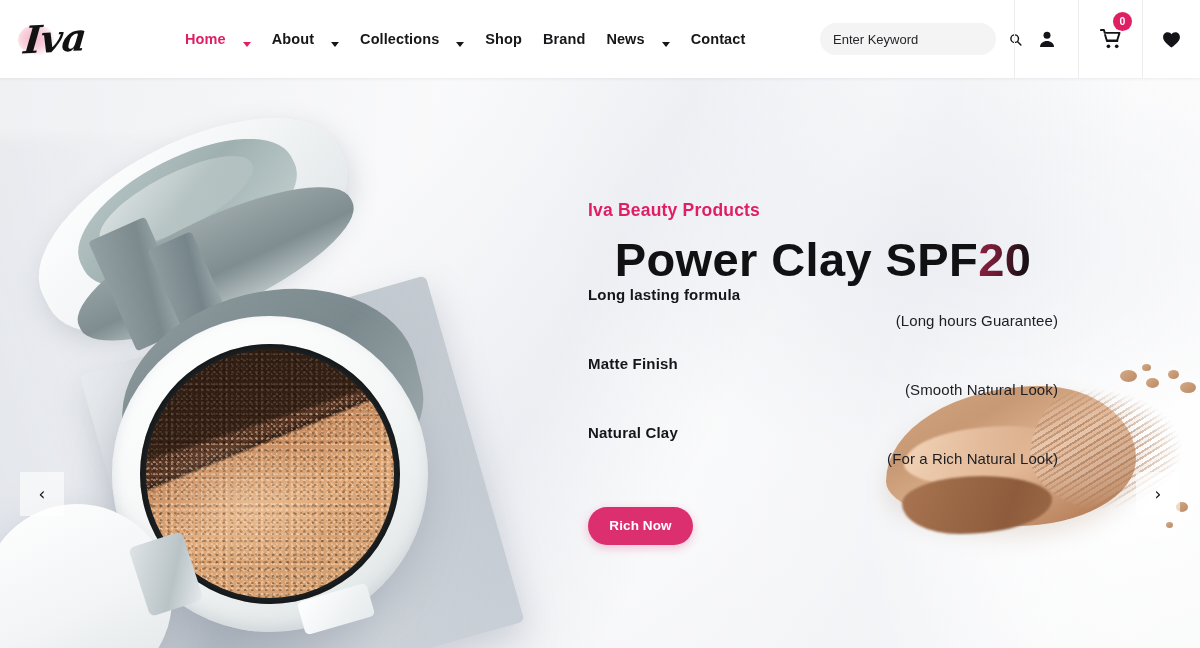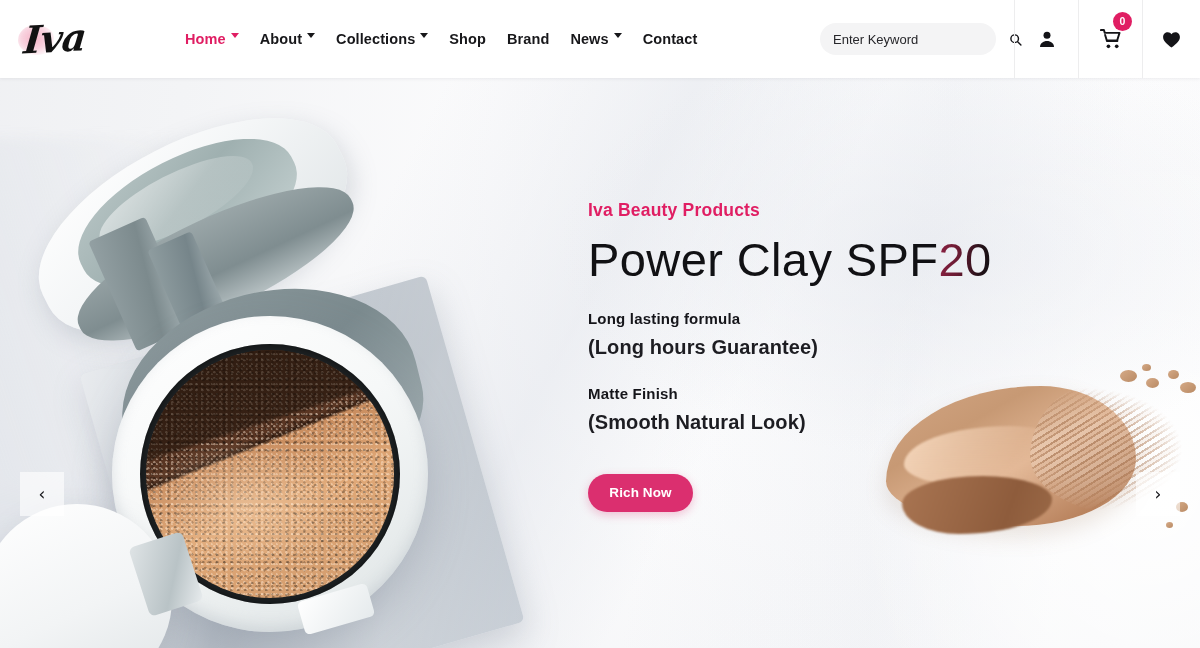--- a/index.html
+++ b/index.html
@@ -32,21 +32,21 @@
     font-family:"DejaVu Serif", serif;
     font-style:italic; font-weight:700;
     font-size:38px; color:#121212; letter-spacing:-1px;
     transform:skewX(-8deg) rotate(-3deg);
     line-height:44px;
   }
 
   
   .nav{ display:flex; align-items:center; gap:21px; padding-left:0px; }
   .nav-item{
-    display:flex; align-items:flex-start; gap:5px;
+    display:flex; align-items:flex-end; gap:17px;
     font-size:14.5px; font-weight:700; color:#17171a;
     letter-spacing:.1px; cursor:pointer; white-space:nowrap;
     padding:4px 0;
   }
   .nav-item.active{ color:#e01e63; }
   .caret{
     width:0;height:0;border-left:4.5px solid transparent;
     border-right:4.5px solid transparent;border-top:5px solid #17171a;
     margin-top:2px;
   }
@@ -266,36 +266,38 @@
   .d6{ left:296px; top:138px;width:12px;height:10px; }
   .d7{ left:286px; top:158px;width:7px; height:6px;  }
 
   
   .copy{ position:absolute; left:588px; top:122px; width:470px; z-index:20; }
   .eyebrow{
     font-size:17.5px; font-weight:700; color:#e01e63;
     letter-spacing:.2px; margin-bottom:14px;
   }
   .title{
-    font-size:47px; font-weight:400; color:#111114;
-    letter-spacing:.4px; line-height:1.08; margin-bottom:24px;
+    font-size:47px; font-weight:700; color:#111114;
+    letter-spacing:.4px; line-height:1.08; 
     white-space:nowrap;
+    text-align:center;
   }
   .title .spf20{
     background:linear-gradient(95deg,#8d2142 0%,#6a1b33 38%,#241118 78%,#111114 100%);
     -webkit-background-clip:text; background-clip:text; color:transparent;
   }
   .feat{ margin-bottom:26px; }
   .feat-h{
     font-size:15px; font-weight:700; color:#15151a;
     letter-spacing:.2px; margin-bottom:9px;
   }
   .feat-s{
-    font-size:20px; font-weight:700; color:#1d1d22;
+    font-size:15px; font-weight:400; color:#1d1d22;
     letter-spacing:.1px;
+    text-align:right;
   }
   .shop-btn{
     display:inline-flex; align-items:center; justify-content:center;
     margin-top:14px;
     width:105px; height:38px; border-radius:19px; border:none;
     background:#db2f6f; color:#ffffff;
     font-family:"Liberation Sans", sans-serif;
     font-size:13.5px; font-weight:700; letter-spacing:.1px;
     cursor:pointer;
     box-shadow:0 3px 10px rgba(219,47,111,.28);
@@ -436,19 +438,23 @@
     <h1 class="title"><span>Power Clay SPF</span><span class="spf20">20</span></h1>
 
     <div class="feat">
       <div class="feat-h">Long lasting formula</div>
       <div class="feat-s">(Long hours Guarantee)</div>
     </div>
     <div class="feat">
       <div class="feat-h">Matte Finish</div>
       <div class="feat-s">(Smooth Natural Look)</div>
     </div>
+    <div class="feat">
+      <div class="feat-h">Natural Clay</div>
+      <div class="feat-s">(For a Rich Natural Look)</div>
+    </div>
 
     <button class="shop-btn">Rich Now</button>
   </div>
 
   <div class="arrow arrow-prev">‹</div>
   <div class="arrow arrow-next">›</div>
 </div>
 
 </body></html>

